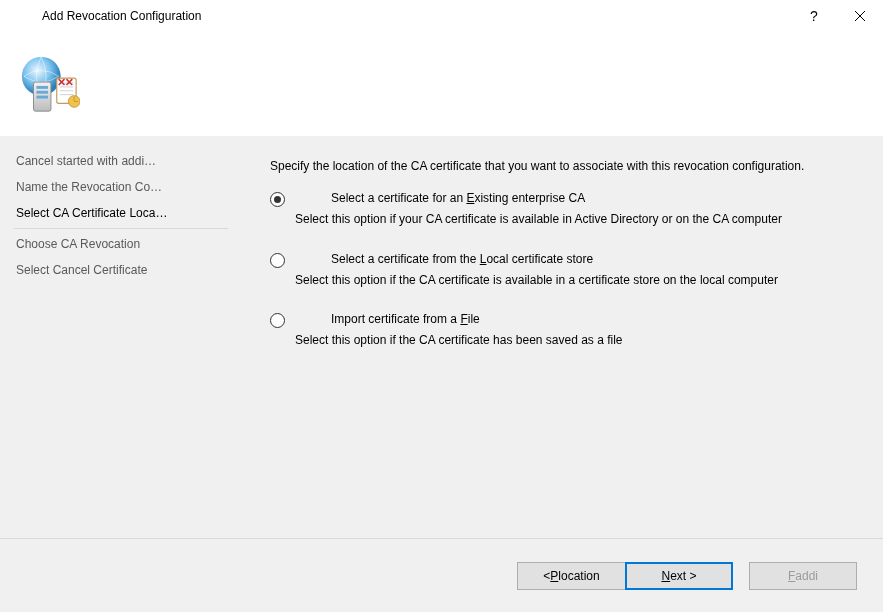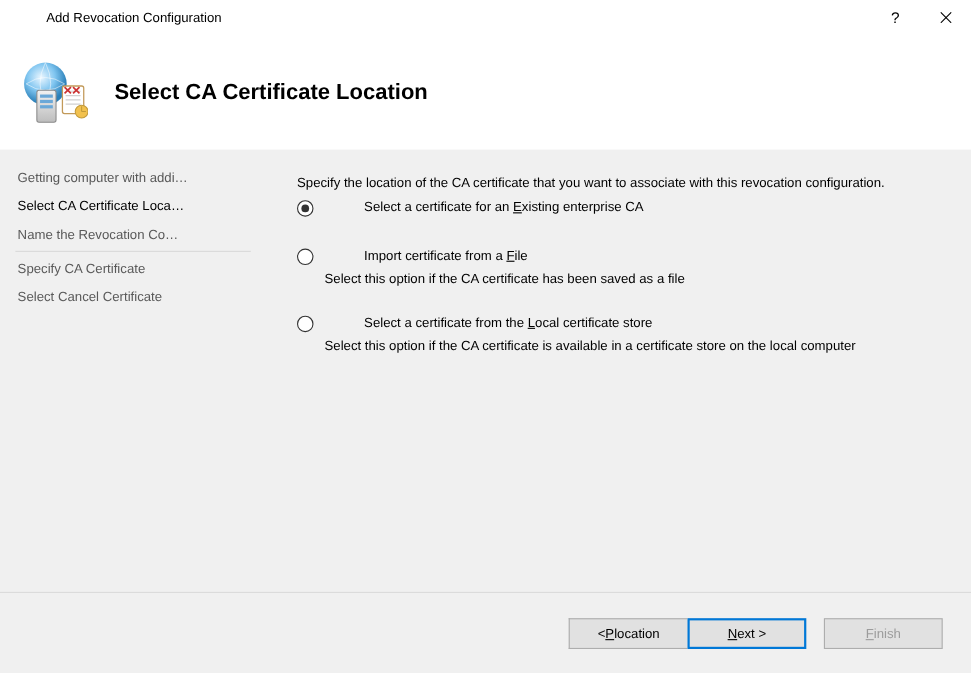--- a/index.html
+++ b/index.html
@@ -92,21 +92,21 @@
       border-top: 1px solid #d9d9d9;
       margin: 2px 0;
     }
     .main-content {
       flex: 1;
       padding: 22px 24px 10px 36px;
       font-size: 12px;
       color: #000;
     }
     .intro {
-      margin-bottom: 6px;
+      margin-bottom: 16px;
       line-height: 1.4;
     }
     .radio-group {
       display: flex;
       flex-direction: column;
       gap: 24px;
     }
     .radio-option {
       display: flex;
       align-items: flex-start;
@@ -231,64 +231,64 @@
         <line x1="6" y1="0" x2="0" y2="6" stroke="#cc3333" stroke-width="1.6"></line>
       </g>
       <g transform="translate(50,27)">
         <line x1="0" y1="0" x2="6" y2="6" stroke="#cc3333" stroke-width="1.6"></line>
         <line x1="6" y1="0" x2="0" y2="6" stroke="#cc3333" stroke-width="1.6"></line>
       </g>
       <circle cx="58" cy="50" r="6" fill="#f2c14e" stroke="#c29a3a"></circle>
       <path d="M58 50 L58 45 M58 50 L62 50" stroke="#c29a3a" stroke-width="1"></path>
     </svg>
   </div>
-  <div class="page-title">Select CA Certificate Location</div>
 </div>
 
 <div class="body-area">
   <div class="sidebar">
-    <div class="sidebar-item">Getting computer with addi…</div>
+    <div class="sidebar-item">Cancel started with addi…</div>
+    <div class="sidebar-item">Name the Revocation Co…</div>
     <div class="sidebar-item active">Select CA Certificate Loca…</div>
-    <div class="sidebar-item">Name the Revocation Co…</div>
     <hr class="sep">
-    <div class="sidebar-item">Specify CA Certificate</div>
+    <div class="sidebar-item">Choose CA Revocation</div>
     <div class="sidebar-item">Select Cancel Certificate</div>
   </div>
 
   <div class="main-content">
     <div class="intro">Specify the location of the CA certificate that you want to associate with this revocation configuration.</div>
 
     <div class="radio-group">
 
       <div class="radio-option">
         <div class="radio-circle checked"></div>
         <div class="radio-text">
           <div class="radio-label">
             <span>Select a certificate for an </span><span class="accel">E</span><span>xisting enterprise CA</span>
           </div>
+          <div class="radio-desc">Select this option if your CA certificate is available in Active Directory or on the CA computer</div>
+        </div>
+      </div>
+
+      <div class="radio-option">
+        <div class="radio-circle"></div>
+        <div class="radio-text">
+          <div class="radio-label">
+            <span>Select a certificate from the </span><span class="accel">L</span><span>ocal certificate store</span>
+          </div>
+          <div class="radio-desc">Select this option if the CA certificate is available in a certificate store on the local computer</div>
         </div>
       </div>
 
       <div class="radio-option">
         <div class="radio-circle"></div>
         <div class="radio-text">
           <div class="radio-label">
             <span>Import certificate from a </span><span class="accel">F</span><span>ile</span>
           </div>
           <div class="radio-desc">Select this option if the CA certificate has been saved as a file</div>
-        </div>
-      </div>
-
-      <div class="radio-option">
-        <div class="radio-circle"></div>
-        <div class="radio-text">
-          <div class="radio-label">
-            <span>Select a certificate from the </span><span class="accel">L</span><span>ocal certificate store</span>
-          </div>
-          <div class="radio-desc">Select this option if the CA certificate is available in a certificate store on the local computer</div>
         </div>
       </div>
 
     </div>
   </div>
 </div>
 
 <div class="footer-area">
   <div class="btn-pair">
     <button class="wiz-btn">
@@ -296,15 +296,15 @@
         <span class="accel">P</span>
         <span>location</span>
     </button>
     <button class="wiz-btn primary">
       <span class="accel">N</span>
         <span>ext &gt;</span>
     </button>
   </div>
   <button class="wiz-btn disabled">
     <span class="accel">F</span>
-      <span>inish</span>
+      <span>addi</span>
   </button>
 </div>
 
 </body></html>

